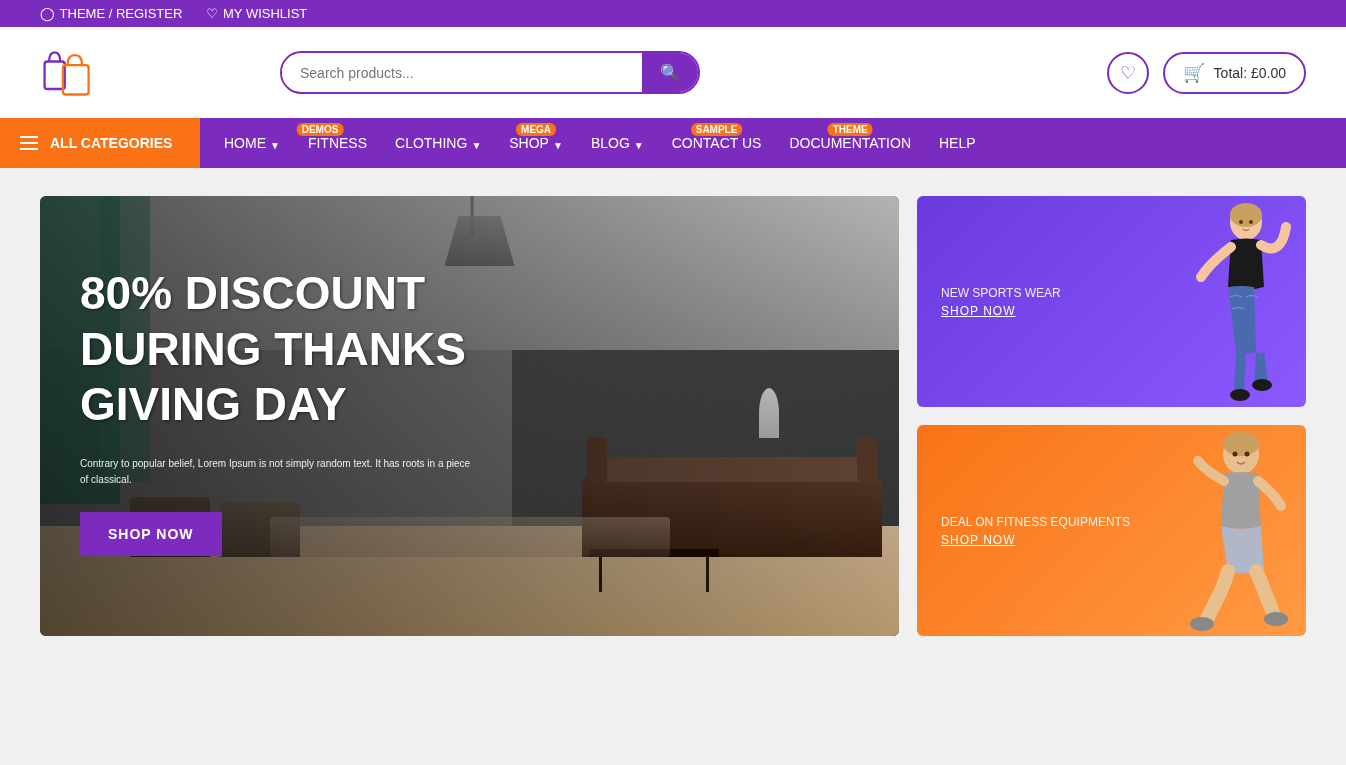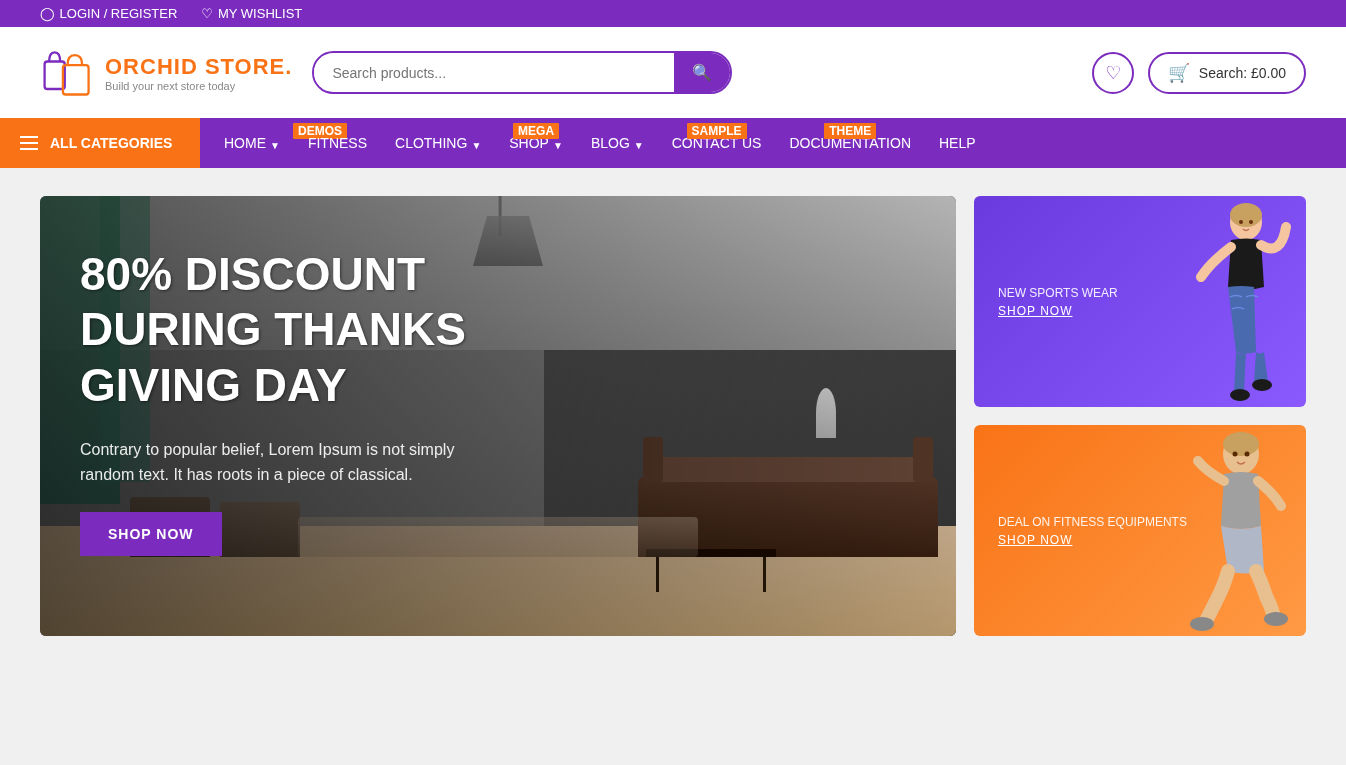--- a/index.html
+++ b/index.html
@@ -163,23 +163,23 @@
       font-weight: 500;
       white-space: nowrap;
     }
     .badge {
       position: absolute;
       top: 4px;
       left: 50%;
       transform: translateX(-50%);
       background: #f97316;
       color: white;
-      font-size: 12px;
+      font-size: 10px;
       padding: 1px 5px;
-      border-radius: 1px;
+      border-radius: 6px;
       white-space: nowrap;
       font-weight: bold;
     }
     .badge.mega { background: #f97316; }
     .badge.sample { background: #f97316; }
     .badge.theme { background: #f97316; }
 
     
     .main-content {
       padding: 28px 40px;
@@ -251,21 +251,21 @@
       max-width: 400px;
     }
     .hero-content h2 {
       font-size: 46px;
       font-weight: 900;
       line-height: 1.2;
       margin-bottom: 16px;
       text-shadow: 1px 1px 3px rgba(0,0,0,0.5);
     }
     .hero-content p {
-      font-size: 16px;
+      font-size: 10px;
       line-height: 1.6;
       margin-bottom: 24px;
       opacity: 0.9;
       margin-top: 24px;
     }
     .shop-now-btn {
       background: #7b2cbf;
       color: white;
       border: none;
       padding: 14px 28px;
@@ -273,21 +273,21 @@
       font-weight: bold;
       cursor: pointer;
       letter-spacing: 1px;
     }
 
     
     .side-banners {
       display: flex;
       flex-direction: column;
       gap: 18px;
-      width: 332px;
+      width: 389px;
       flex-shrink: 0;
     }
     .side-banner {
       border-radius: 6px;
       overflow: hidden;
       height: 211px;
       position: relative;
       display: flex;
       align-items: center;
     }
@@ -332,54 +332,48 @@
     }
 
     .chevron { font-size: 10px; }
   </style>
 </head>
 <body>
 
 <div class="top-bar">
   <a href="#">
     <span>◯</span>
-    <span>LOGIN / REGISTER</span>
+    <span>THEME / REGISTER</span>
   </a>
   <a href="#">
     <span>♡</span>
     <span>MY WISHLIST</span>
   </a>
 </div>
 
 <div class="header">
   <div class="logo-area">
     <svg class="logo-icon" viewBox="0 0 60 60" fill="none">
       <rect x="5" y="18" width="22" height="30" rx="3" stroke="#7b2cbf" stroke-width="2.5" fill="none"></rect>
       <path d="M10 18 Q10 8 16 8 Q22 8 22 18" stroke="#7b2cbf" stroke-width="2.5" fill="none"></path>
       <rect x="25" y="22" width="28" height="32" rx="3" stroke="#f97316" stroke-width="2.5" fill="none"></rect>
       <path d="M30 22 Q30 11 38 11 Q46 11 46 22" stroke="#f97316" stroke-width="2.5" fill="none"></path>
     </svg>
-    <div class="logo-text">
-      <h1>
-        <span>ORCHID STORE</span><span style="color:#f97316">.</span>
-      </h1>
-      <p>Build your next store today</p>
-    </div>
   </div>
 
   <div class="search-bar">
     <input type="text" placeholder="Search products..." style="">
     <button>🔍</button>
   </div>
 
   <div class="header-icons">
     <div class="icon-btn">♡</div>
     <div class="cart-btn">
       <span class="cart-icon">🛒</span>
-      <span>Search: £0.00</span>
+      <span>Total: £0.00</span>
     </div>
   </div>
 </div>
 
 <nav class="nav-bar">
   <div class="all-categories">
     <div class="hamburger">
       <span></span>
         <span></span>
         <span></span>

